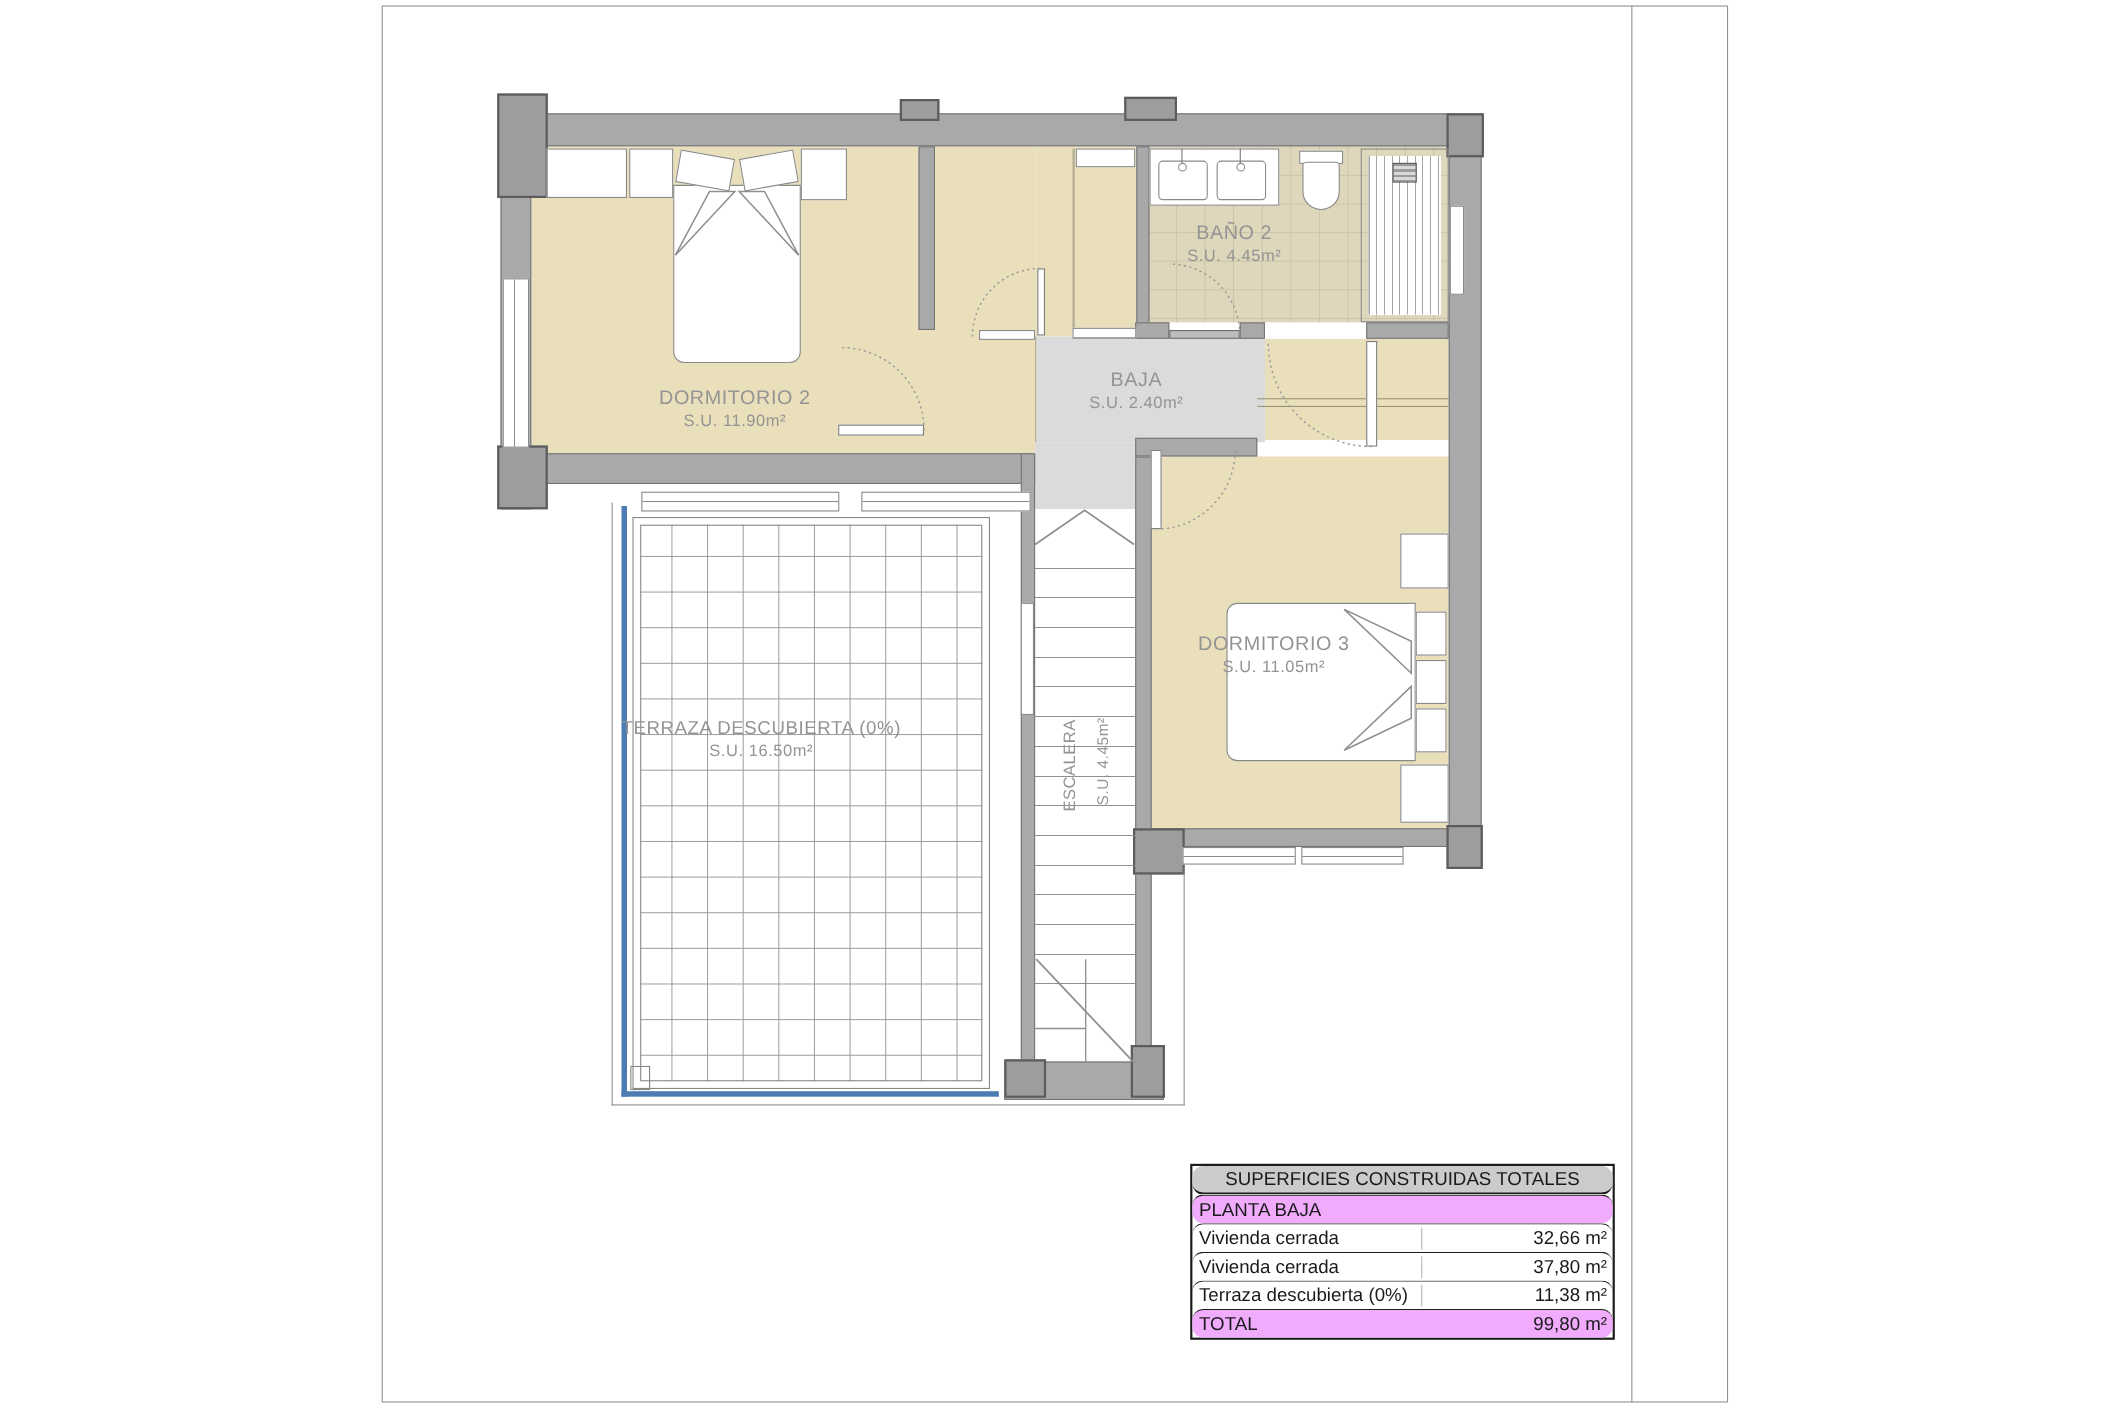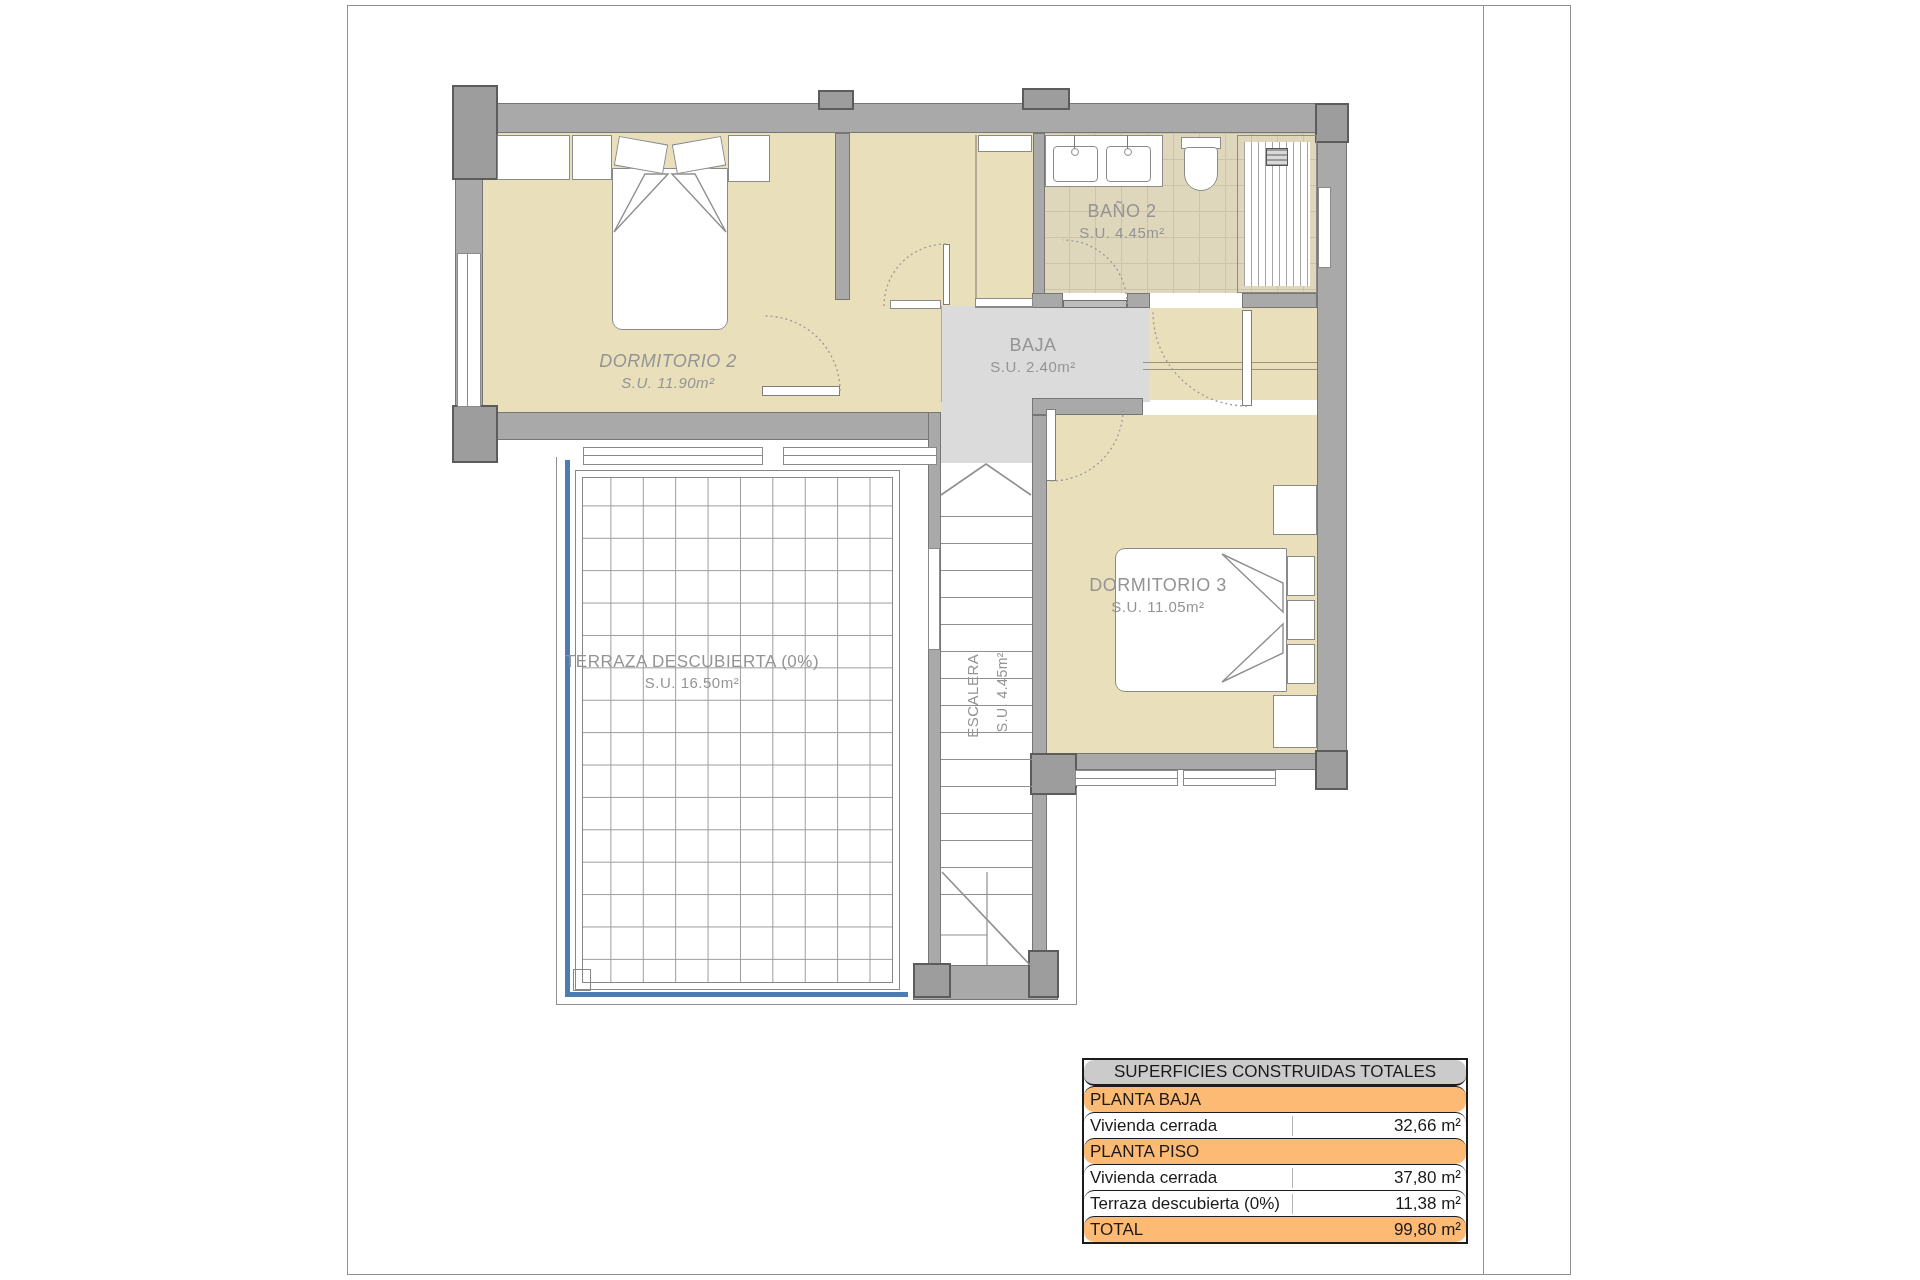--- a/index.html
+++ b/index.html
@@ -38,21 +38,21 @@
   
   .room-label{position:absolute;color:#949494;text-align:center;line-height:1.3;letter-spacing:.5px;}
   .room-label .nm{font-size:18px;display:block;}
   .room-label .ar{font-size:15px;display:block;}
   .rot{transform:rotate(-90deg);transform-origin:center center;white-space:nowrap;}
   
   .stable{border:2px solid #1c1c1c;background:#ffffff;font-size:17px;color:#1a1a1a;}
   .srow{display:flex;border-top:1px solid #1c1c1c;align-items:center;border-radius:10px;}
   .srow:first-child{border-top:none;}
   .srow.title{background:#cbcbcb;justify-content:center;border-bottom:2px solid #1c1c1c;}
-  .srow.section,.srow.total{background:#fdba74;}
+  .srow.section,.srow.total{background:#f0abfc;}
   .srow .lbl{padding-left:6px;flex:1;}
   .srow .val{width:168px;text-align:right;padding-right:5px;}
   .srow.data .val{border-left:1px solid #b5b5b5;}
   .srow.title .lbl{flex:none;padding:0;}
   svg.overlay{position:absolute;left:0;top:0;pointer-events:none;}
 </style>
 </head>
 <body>
 
 <div class="abs sheet-frame" style="left:347px;top:5px;width:1224px;height:1270px;"></div>
@@ -166,21 +166,21 @@
   <line x1="987" y1="872" x2="987" y2="965" stroke="#8f8f8f" stroke-width="1.2"></line>
   <line x1="941" y1="935" x2="987" y2="935" stroke="#8f8f8f" stroke-width="1.2"></line>
 
   <polygon points="668,174 614,232 645,174" fill="#fff" stroke="#8f8f8f" stroke-width="1.4"></polygon>
   <polygon points="672,174 726,232 695,174" fill="#fff" stroke="#8f8f8f" stroke-width="1.4"></polygon>
 
   <polygon points="1283,612 1222,554 1283,583" fill="#fff" stroke="#8f8f8f" stroke-width="1.4"></polygon>
   <polygon points="1283,624 1222,682 1283,653" fill="#fff" stroke="#8f8f8f" stroke-width="1.4"></polygon>
 </svg>
 
-<div class="room-label" style="left:538px;top:350px;width:260px;font-style:italic;">
+<div class="room-label" style="left:538px;top:350px;width:260px;">
   <span class="nm">DORMITORIO 2</span>
   <span class="ar">S.U. 11.90m²</span>
 </div>
 <div class="room-label" style="left:1022px;top:200px;width:200px;">
   <span class="nm">BAÑO 2</span>
   <span class="ar">S.U. 4.45m²</span>
 </div>
 <div class="room-label" style="left:933px;top:334px;width:200px;">
   <span class="nm">BAJA</span>
   <span class="ar">S.U. 2.40m²</span>
@@ -206,24 +206,20 @@
   </div>
 
 <div class="srow section" style="height: 25px; display: flex;">
     <span class="lbl">PLANTA BAJA</span>
     <span class="val"></span>
   </div>
     <div class="srow data" style="height: 25px; display: flex;">
     <span class="lbl">Vivienda cerrada</span>
     <span class="val">32,66 m²</span>
   </div>
-    <div class="srow section" style="height: 25px; display: flex;">
-    <span class="lbl">PLANTA PISO</span>
-    <span class="val"></span>
-  </div>
     <div class="srow data" style="height: 25px; display: flex;">
     <span class="lbl">Vivienda cerrada</span>
     <span class="val">37,80 m²</span>
   </div>
     <div class="srow data" style="height: 25px; display: flex;">
     <span class="lbl">Terraza descubierta (0%)</span>
     <span class="val">11,38 m²</span>
   </div>
     <div class="srow total" style="height: 25px; display: flex;">
     <span class="lbl">TOTAL</span>

